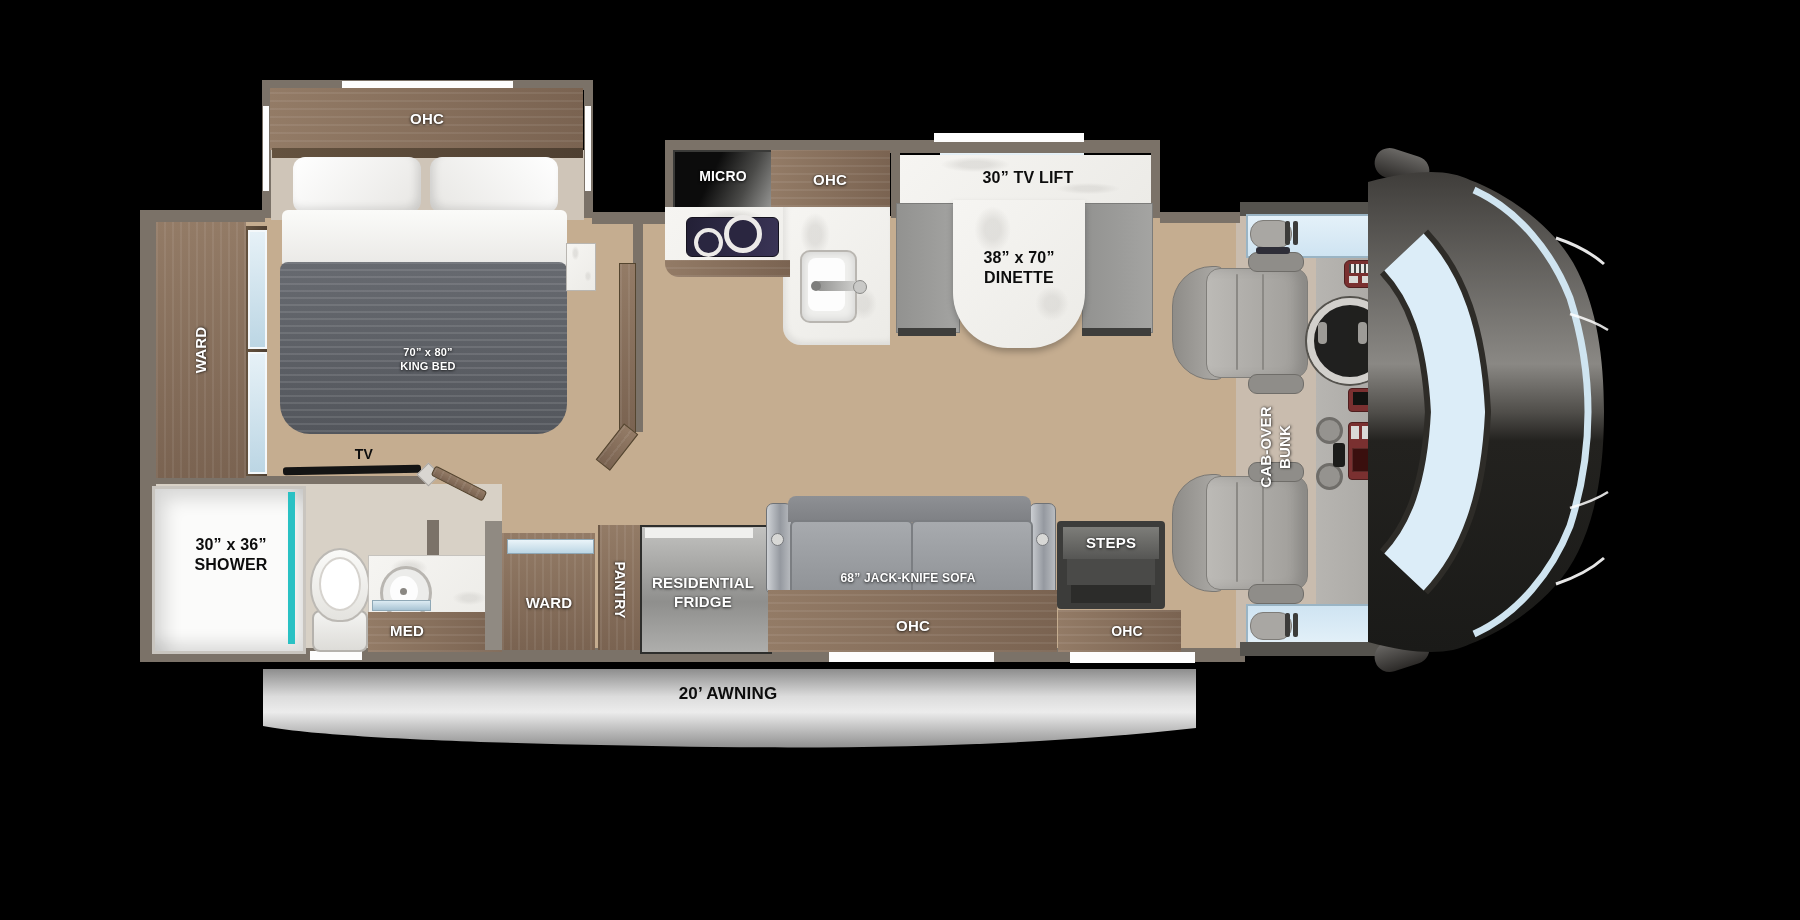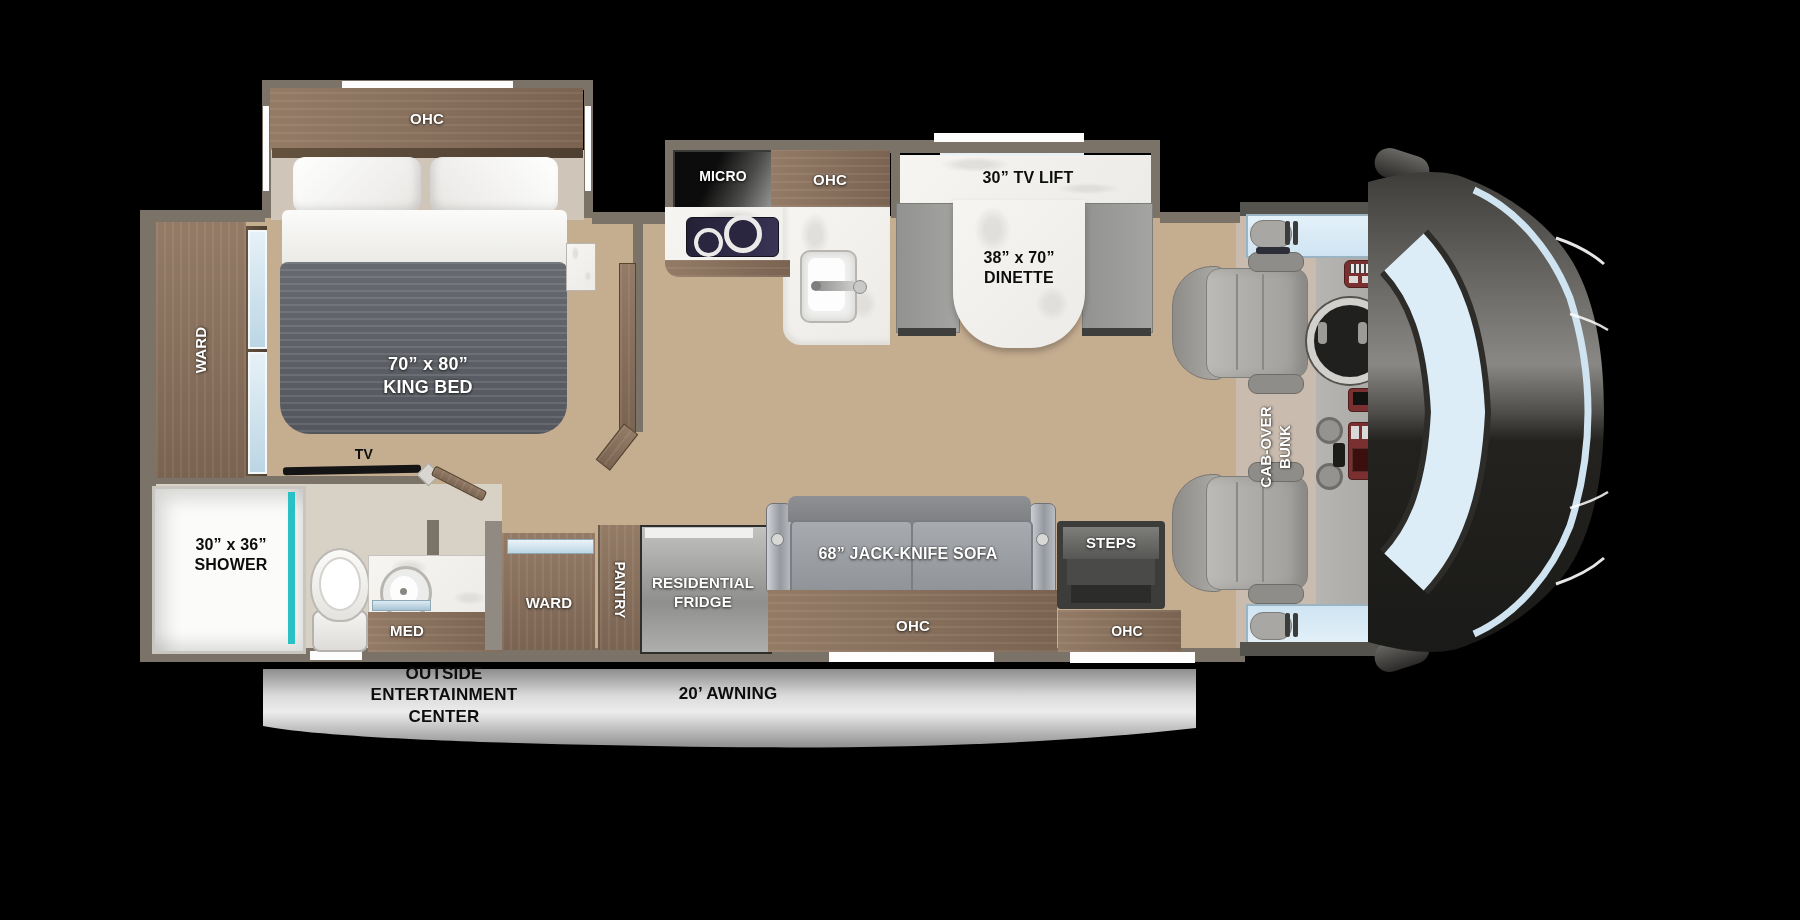--- a/index.html
+++ b/index.html
@@ -43,25 +43,20 @@
     <defs>
       <linearGradient id="gaw" x1="0" y1="0" x2="0" y2="1">
         <stop offset="0" stop-color="#8d8d8d"></stop>
           <stop offset="0.35" stop-color="#dcdcdc"></stop>
         <stop offset="0.55" stop-color="#ececec"></stop>
           <stop offset="1" stop-color="#909090"></stop>
       </linearGradient>
     </defs>
     <path d="M8,9 H941 V68 C800,84 640,89 460,87 C300,85 80,80 8,66 Z" fill="url(#gaw)"></path>
   </svg>
-  <div class="lbl lbl-b" style="left:444px;top:695px;font-size:17px">
-    <span>OUTSIDE</span><br>
-    <span>ENTERTAINMENT</span><br>
-    <span>CENTER</span>
-  </div>
   <div class="lbl lbl-b" style="left:728px;top:694px;font-size:17px">20’ AWNING</div>
 
   <div class="abs floor-wood" style="left:156px;top:216px;width:1080px;height:434px"></div>
   <div class="abs" style="left:271px;top:150px;width:313px;height:70px;background:#cfc5b8"></div>
   <div class="abs" style="left:155px;top:484px;width:347px;height:166px;background:#d8d1c6"></div>
   <div class="abs" style="left:1236px;top:212px;width:176px;height:438px;background:#c9bcae"></div>
 
   <div class="wall" style="left:140px;top:210px;width:16px;height:442px"></div>
   <div class="wall" style="left:140px;top:210px;width:125px;height:12px"></div>
   <div class="wall" style="left:262px;top:80px;width:9px;height:138px"></div>
@@ -86,21 +81,21 @@
   <div class="wall" style="left:633px;top:216px;width:10px;height:216px"></div>
   <div class="wall" style="left:427px;top:520px;width:12px;height:42px"></div>
 
   <div class="abs wood-h" style="left:270px;top:88px;width:313px;height:62px"></div>
   <div class="abs wood-dark" style="left:272px;top:148px;width:311px;height:10px"></div>
   <div class="lbl lbl-w" style="left:427px;top:119px;font-size:15px">OHC</div>
   <div class="abs" style="left:293px;top:157px;width:128px;height:56px;border-radius:12px;background:linear-gradient(135deg,#ffffff,#e7e6e3);box-shadow:inset -4px -5px 8px rgba(0,0,0,.12)"></div>
   <div class="abs" style="left:430px;top:157px;width:128px;height:56px;border-radius:12px;background:linear-gradient(225deg,#ffffff,#e7e6e3);box-shadow:inset 4px -5px 8px rgba(0,0,0,.12)"></div>
   <div class="abs" style="left:282px;top:210px;width:285px;height:58px;border-radius:6px;background:linear-gradient(180deg,#fbfbf9,#e9e8e5)"></div>
   <div class="abs" style="left:280px;top:262px;width:287px;height:172px;border-radius:8px 8px 30px 30px;background-color:#5d6066;background-image:repeating-linear-gradient(180deg, rgba(255,255,255,.10) 0 2px, rgba(0,0,0,0) 2px 7px),linear-gradient(180deg,#676a70,#53565c)"></div>
-  <div class="lbl lbl-w" style="left:428px;top:375px;font-size:18px">
+  <div class="lbl lbl-w" style="left:428px;top:360px;font-size:11px">
     <span>70” x 80”</span><br><span>KING BED</span>
   </div>
   <div class="abs marble" style="left:230px;top:226px;width:30px;height:28px;border:1px solid #b9b6b1"></div>
   <div class="abs marble" style="left:566px;top:243px;width:28px;height:46px;border:1px solid #b9b6b1"></div>
   <div class="abs wood-v" style="left:156px;top:222px;width:90px;height:256px"></div>
   <div class="lbl lbl-w rot-ccw" style="left:201px;top:350px;font-size:15px">WARD</div>
   <div class="abs wood-dark" style="left:246px;top:226px;width:21px;height:250px"></div>
   <div class="abs" style="left:248px;top:230px;width:15px;height:115px;background:linear-gradient(180deg,#e6f1f7,#bcd6e4);border:2px solid #f4f8fa"></div>
   <div class="abs" style="left:248px;top:352px;width:15px;height:118px;background:linear-gradient(180deg,#e6f1f7,#bcd6e4);border:2px solid #f4f8fa"></div>
   <div class="abs" style="left:283px;top:466px;width:138px;height:8px;background:#141414;border-radius:3px;transform:rotate(-1deg)"></div>
@@ -166,21 +161,21 @@
   <div class="lbl lbl-w" style="left:703px;top:593px;font-size:15px">
     <span>RESIDENTIAL</span><br><span>FRIDGE</span>
   </div>
   <div class="abs metal" style="left:766px;top:503px;width:24px;height:90px"></div>
   <div class="abs metal" style="left:1029px;top:503px;width:25px;height:93px"></div>
   <div class="abs" style="left:788px;top:496px;width:243px;height:26px;border-radius:8px 8px 0 0;background:linear-gradient(180deg,#8e9094,#7e8084)"></div>
   <div class="abs" style="left:790px;top:520px;width:119px;height:72px;border-radius:6px;border:2px solid #7b7e82;background:linear-gradient(180deg,#a7aaae,#8f9296)"></div>
   <div class="abs" style="left:911px;top:520px;width:118px;height:72px;border-radius:6px;border:2px solid #7b7e82;background:linear-gradient(180deg,#a7aaae,#8f9296)"></div>
   <div class="abs" style="left:771px;top:533px;width:11px;height:11px;border-radius:50%;background:#d8d8d6;border:1px solid #77797d"></div>
   <div class="abs" style="left:1036px;top:533px;width:11px;height:11px;border-radius:50%;background:#d8d8d6;border:1px solid #77797d"></div>
-  <div class="lbl lbl-w" style="left:908px;top:554px;font-size:16px">68” JACK-KNIFE SOFA</div>
+  <div class="lbl lbl-w" style="left:908px;top:578px;font-size:12px">68” JACK-KNIFE SOFA</div>
   <div class="abs wood-h" style="left:768px;top:590px;width:289px;height:62px"></div>
   <div class="lbl lbl-w" style="left:913px;top:626px;font-size:15px">OHC</div>
   <div class="abs" style="left:1057px;top:521px;width:108px;height:88px;background:#3c3c3a;border-radius:4px"></div>
   <div class="abs" style="left:1063px;top:527px;width:96px;height:32px;background:linear-gradient(180deg,#7d7d79,#565654)"></div>
   <div class="abs" style="left:1067px;top:559px;width:88px;height:26px;background:#4a4a48"></div>
   <div class="abs" style="left:1071px;top:585px;width:80px;height:18px;background:#2c2c2a"></div>
   <div class="lbl lbl-w" style="left:1111px;top:543px;font-size:15px">STEPS</div>
   <div class="abs wood-h" style="left:1058px;top:610px;width:123px;height:42px"></div>
   <div class="lbl lbl-w" style="left:1127px;top:632px;font-size:14px">OHC</div>
 

